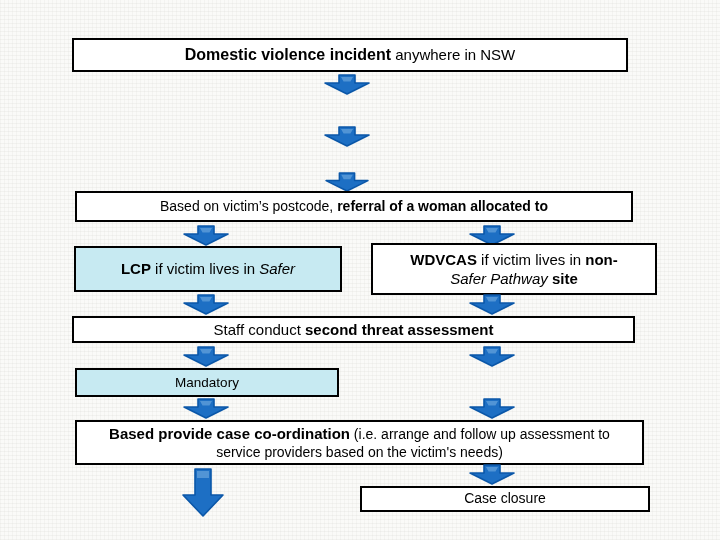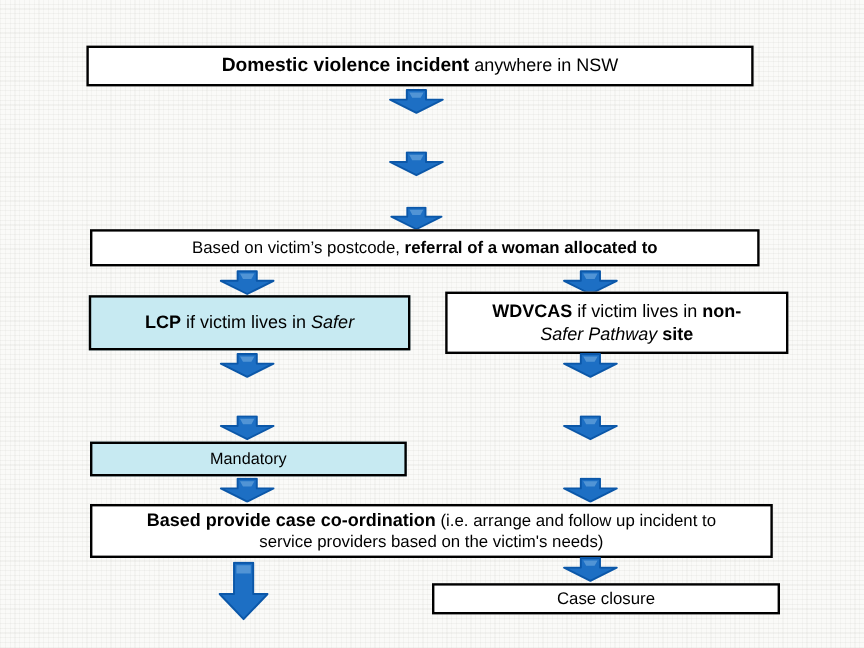--- a/index.html
+++ b/index.html
@@ -85,20 +85,23 @@
 
   <svg class="arrow" style="left:183px;top:294px" width="46" height="21" viewBox="0 0 46 21">
     <polygon class="ar-main" points="15,1 31,1 31,9 45,9 23,20 1,9 15,9"></polygon>
       <polygon class="ar-hi" points="17,3 29,3 26.5,7.5 19.5,7.5"></polygon>
   </svg>
   <svg class="arrow" style="left:469px;top:294px" width="46" height="21" viewBox="0 0 46 21">
     <polygon class="ar-main" points="15,1 31,1 31,9 45,9 23,20 1,9 15,9"></polygon>
       <polygon class="ar-hi" points="17,3 29,3 26.5,7.5 19.5,7.5"></polygon>
   </svg>
 
+  <div class="box" style="left:72px;top:316px;width:563px;height:27px">
+    <div class="fs15"><span>Staff conduct </span><span class="b">second threat assessment</span></div>
+  </div>
 
   <svg class="arrow" style="left:183px;top:346px" width="46" height="21" viewBox="0 0 46 21">
     <polygon class="ar-main" points="15,1 31,1 31,9 45,9 23,20 1,9 15,9"></polygon>
       <polygon class="ar-hi" points="17,3 29,3 26.5,7.5 19.5,7.5"></polygon>
   </svg>
   <svg class="arrow" style="left:469px;top:346px" width="46" height="21" viewBox="0 0 46 21">
     <polygon class="ar-main" points="15,1 31,1 31,9 45,9 23,20 1,9 15,9"></polygon>
       <polygon class="ar-hi" points="17,3 29,3 26.5,7.5 19.5,7.5"></polygon>
   </svg>
 
@@ -109,21 +112,21 @@
   <svg class="arrow" style="left:183px;top:398px" width="46" height="21" viewBox="0 0 46 21">
     <polygon class="ar-main" points="15,1 31,1 31,9 45,9 23,20 1,9 15,9"></polygon>
       <polygon class="ar-hi" points="17,3 29,3 26.5,7.5 19.5,7.5"></polygon>
   </svg>
   <svg class="arrow" style="left:469px;top:398px" width="46" height="21" viewBox="0 0 46 21">
     <polygon class="ar-main" points="15,1 31,1 31,9 45,9 23,20 1,9 15,9"></polygon>
       <polygon class="ar-hi" points="17,3 29,3 26.5,7.5 19.5,7.5"></polygon>
   </svg>
 
   <div class="box" style="left:75px;top:420px;width:569px;height:45px">
-    <div class="fs14"><span class="b fs15">Based provide case co-ordination</span><span> (i.e. arrange and follow up incident to</span></div>
+    <div class="fs14"><span class="b fs15">Based provide case co-ordination</span><span> (i.e. arrange and follow up assessment to</span></div>
     <div class="fs14">service providers based on the victim's needs)</div>
   </div>
 
   <svg class="arrow" style="left:182px;top:468px" width="42" height="49" viewBox="0 0 42 49">
     <polygon class="ar-main" points="13,1 29,1 29,27 41,27 21,48 1,27 13,27"></polygon>
       <polygon class="ar-hi" points="15,3 27,3 27,10 15,10"></polygon>
   </svg>
   <svg class="arrow" style="left:469px;top:464px" width="46" height="21" viewBox="0 0 46 21">
     <polygon class="ar-main" points="15,1 31,1 31,9 45,9 23,20 1,9 15,9"></polygon>
       <polygon class="ar-hi" points="17,3 29,3 26.5,7.5 19.5,7.5"></polygon>

